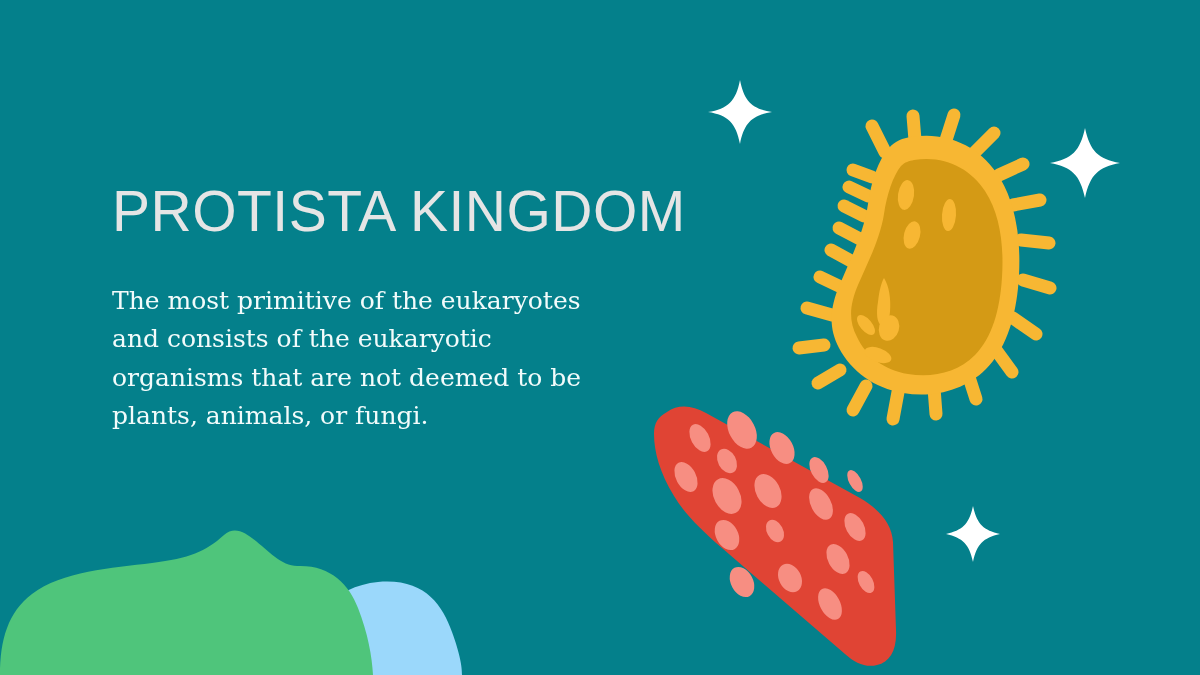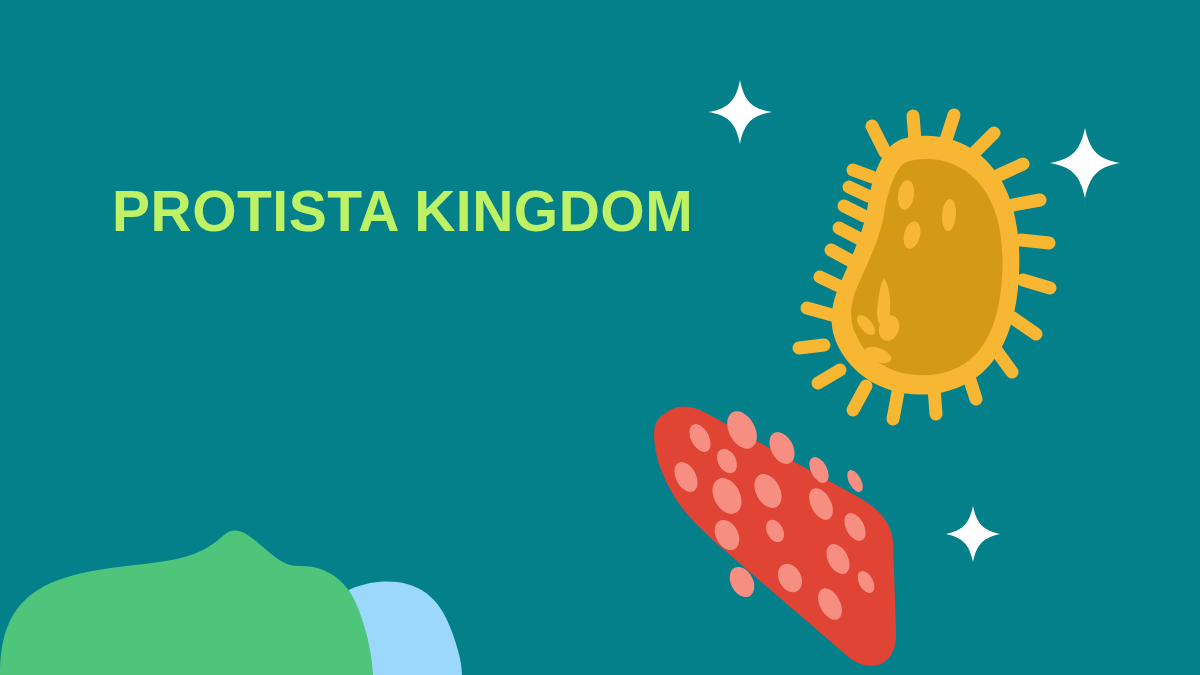--- a/index.html
+++ b/index.html
@@ -24,25 +24,25 @@
   .text-block {
     position: absolute;
     left: 112px;
     top: 182px;
     width: 560px;
     z-index: 5;
   }
   .slide-title {
     margin: 0;
     font-family: "Liberation Sans", sans-serif;
-    font-weight: 700;
+    font-weight: 400;
     font-size: 57px;
     line-height: 1.05;
     letter-spacing: 0.5px;
-    color: #bef264;
+    color: #e5e5e5;
     white-space: nowrap;
   }
   .slide-body {
     margin: 0;
     margin-top: 40px;
     font-family: "DejaVu Serif", "Liberation Serif", serif;
     font-weight: 400;
     font-size: 25px;
     line-height: 1.54;
     color: #F2FBFB;
@@ -164,15 +164,16 @@
                  C 877 323 876 313 878 302 C 879 292 881 283 884 278 Z"></path>
         <ellipse cx="889" cy="328" rx="10" ry="13" transform="rotate(16 889 328)"></ellipse>
         <ellipse cx="866" cy="325" rx="6" ry="12" transform="rotate(-40 866 325)"></ellipse>
         <ellipse cx="878" cy="355" rx="7" ry="14" transform="rotate(-70 878 355)"></ellipse>
       </g>
     </g>
   </svg>
 
   <div class="text-block">
     <h1 class="slide-title">PROTISTA KINGDOM</h1>
+    <p class="slide-body">The most primitive of the eukaryotes and consists of the eukaryotic organisms that are not deemed to be plants, animals, or fungi.</p>
   </div>
 
 </div>
 
 </body></html>

